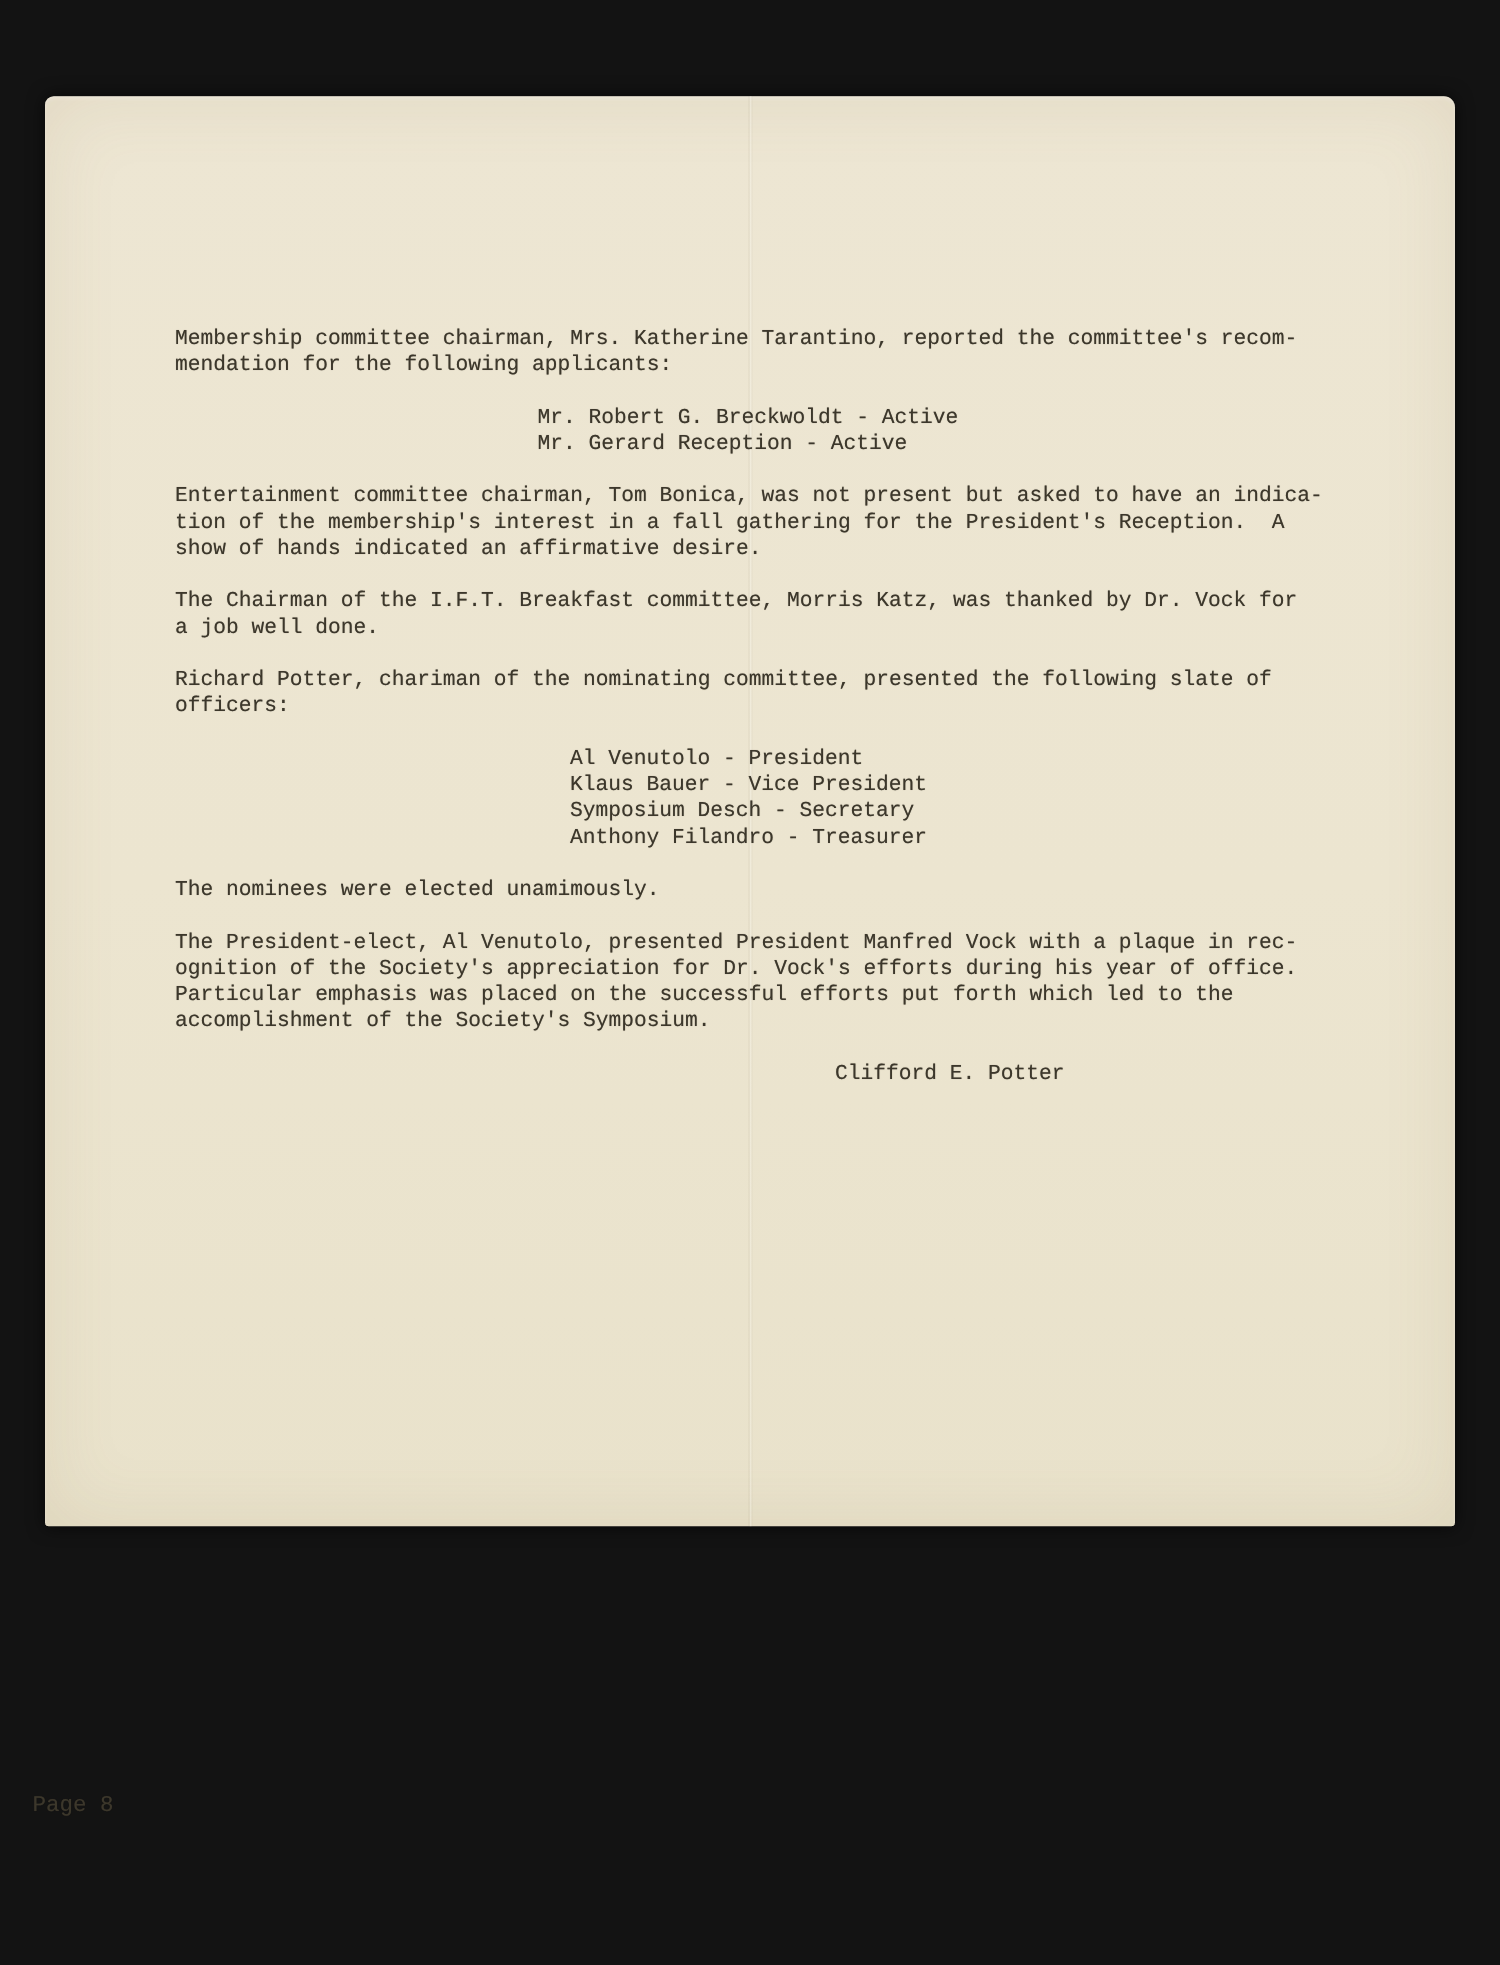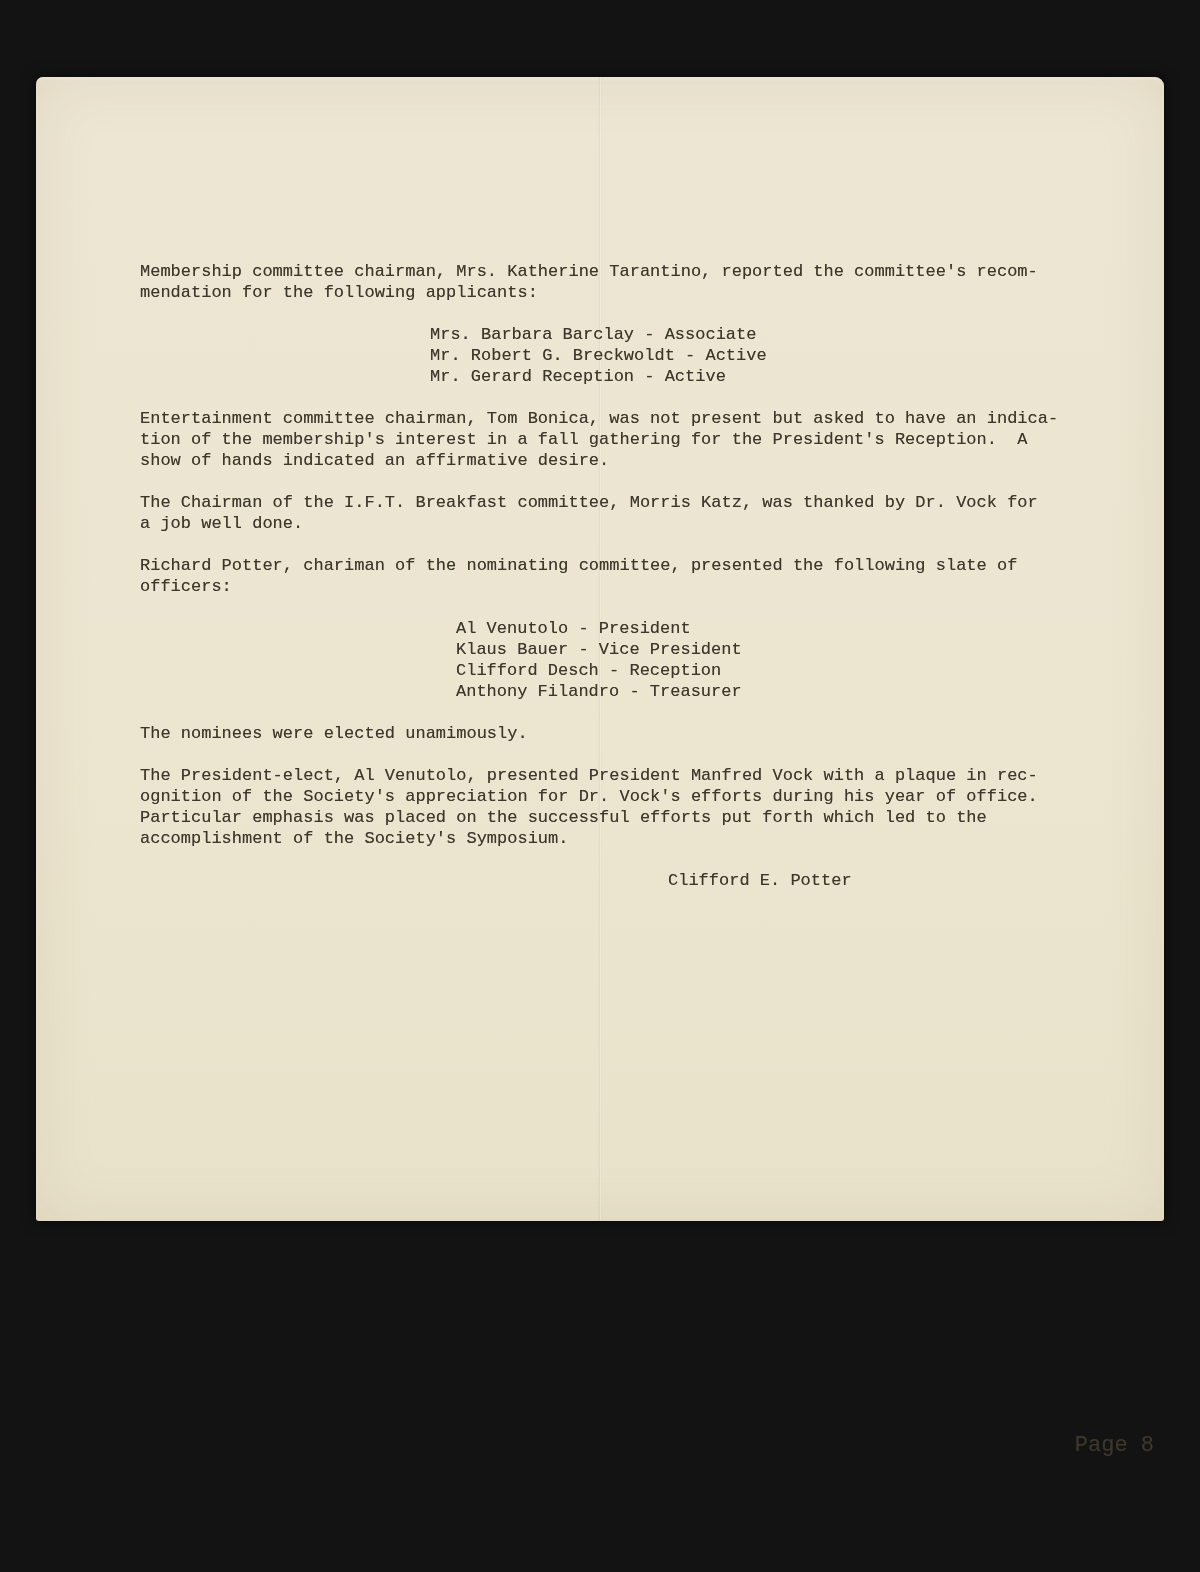--- a/index.html
+++ b/index.html
@@ -65,60 +65,59 @@
   .indent-officers  { padding-left: 316px; }
   .signature {
     padding-left: 528px;
     margin-top: 21px;
   }
   .footer {
     position: absolute;
     top: 1358px;
     left: 0;
     width: 100%;
-    text-align: right;
+    text-align: left;
     color: #3c372b;
-    font-size: 22px;
+    font-size: 18px;
     line-height: 21px;
     transform: translateX(-10px);
     text-shadow: 0 0 0.6px rgba(60,55,43,0.55);
   }
 </style>
 </head>
 <body>
 
 <div class="paper">
   <div class="fold"></div>
 
   <div class="content">
 
     <div class="para">Membership committee chairman, Mrs. Katherine Tarantino, reported the committee's recom-
 mendation for the following applicants:</div>
 
     <div class="list indent-applicants">
-      <div class="line">Mrs. Barbara Barclay - Associate</div>
       <div class="line">Mr. Robert G. Breckwoldt - Active</div>
       <div class="line">Mr. Gerard Reception - Active</div>
     </div>
 
 
     <div class="para">Entertainment committee chairman, Tom Bonica, was not present but asked to have an indica-
 tion of the membership's interest in a fall gathering for the President's Reception.  A
 show of hands indicated an affirmative desire.</div>
 
     <div class="para">The Chairman of the I.F.T. Breakfast committee, Morris Katz, was thanked by Dr. Vock for
 a job well done.</div>
 
     <div class="para">Richard Potter, chariman of the nominating committee, presented the following slate of
 officers:</div>
 
     <div class="list indent-officers">
       <div class="line">Al Venutolo - President</div>
       <div class="line">Klaus Bauer - Vice President</div>
-      <div class="line">Clifford Desch - Reception</div>
+      <div class="line">Symposium Desch - Secretary</div>
       <div class="line">Anthony Filandro - Treasurer</div>
     </div>
 
     <div class="para">The nominees were elected unamimously.</div>
 
     <div class="para">The President-elect, Al Venutolo, presented President Manfred Vock with a plaque in rec-
 ognition of the Society's appreciation for Dr. Vock's efforts during his year of office.
 Particular emphasis was placed on the successful efforts put forth which led to the
 accomplishment of the Society's Symposium.</div>
 

